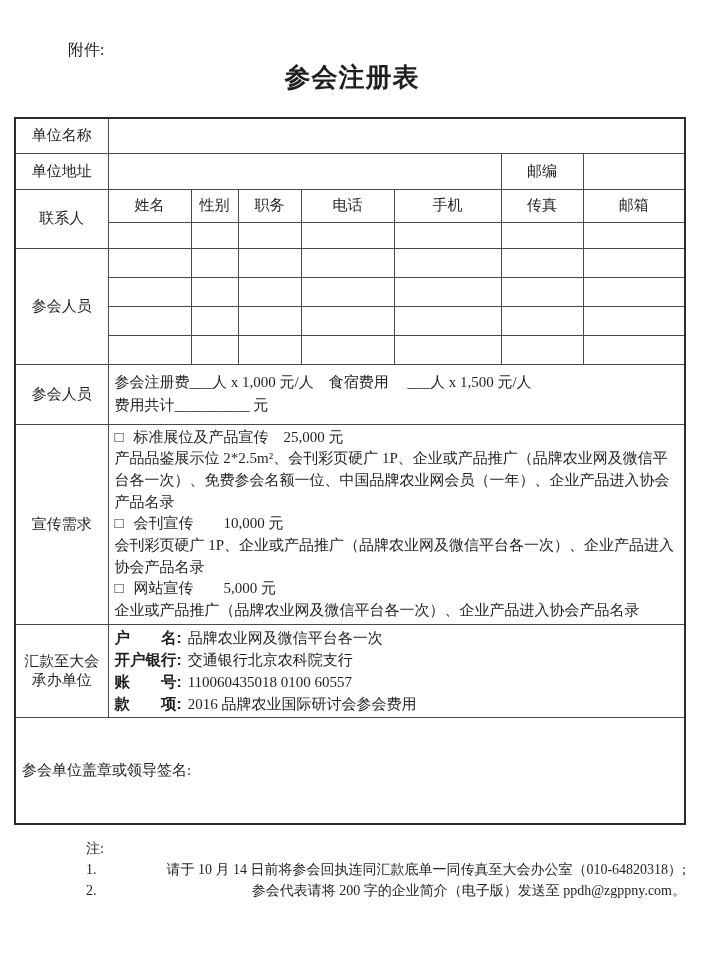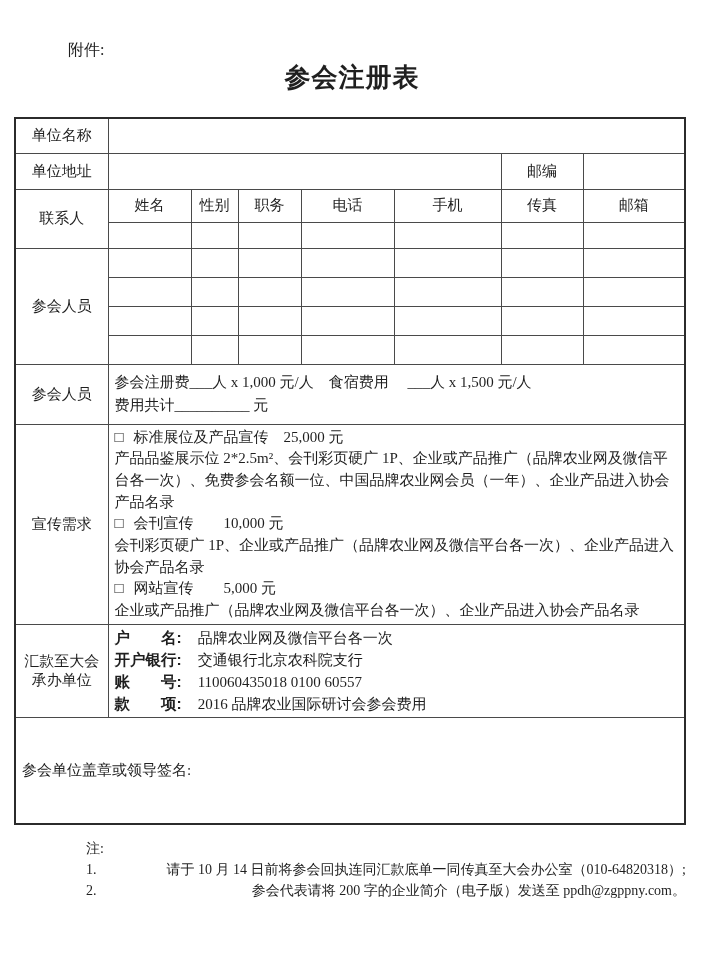--- a/index.html
+++ b/index.html
@@ -52,21 +52,21 @@
   tr.r-pub     { height:196px; }
   tr.r-bank    { height:85px; }
   tr.r-sign    { height:107px; }
   td.fee-cell { padding-left:8px; line-height:23px;margin-top:10px; }
   td.pub-cell { padding:3px 8px; line-height:21.7px; vertical-align:middle; }
   .opt-line .box { margin-right:10px; }
   td.bank-cell { padding:2px 8px; line-height:21px; vertical-align:middle; }
   .bank-row .blabel {
     font-family:"Liberation Sans","DejaVu Sans",sans-serif;
     font-weight:bold; font-size:15.5px;
-    margin-right:16px;
+    margin-right:6px;
   }
   td.sign-cell { vertical-align:top; padding:4px 8px; }
   .notes {
     position:absolute; left:86px; top:838px; width:600px;
     font-size:14px; line-height:21px;
   }
   .note-item { display:flex; }
   .note-item .num { width:28px; flex:0 0 28px; }
   .note-item .txt { flex:1;text-align:right; }
 </style>

